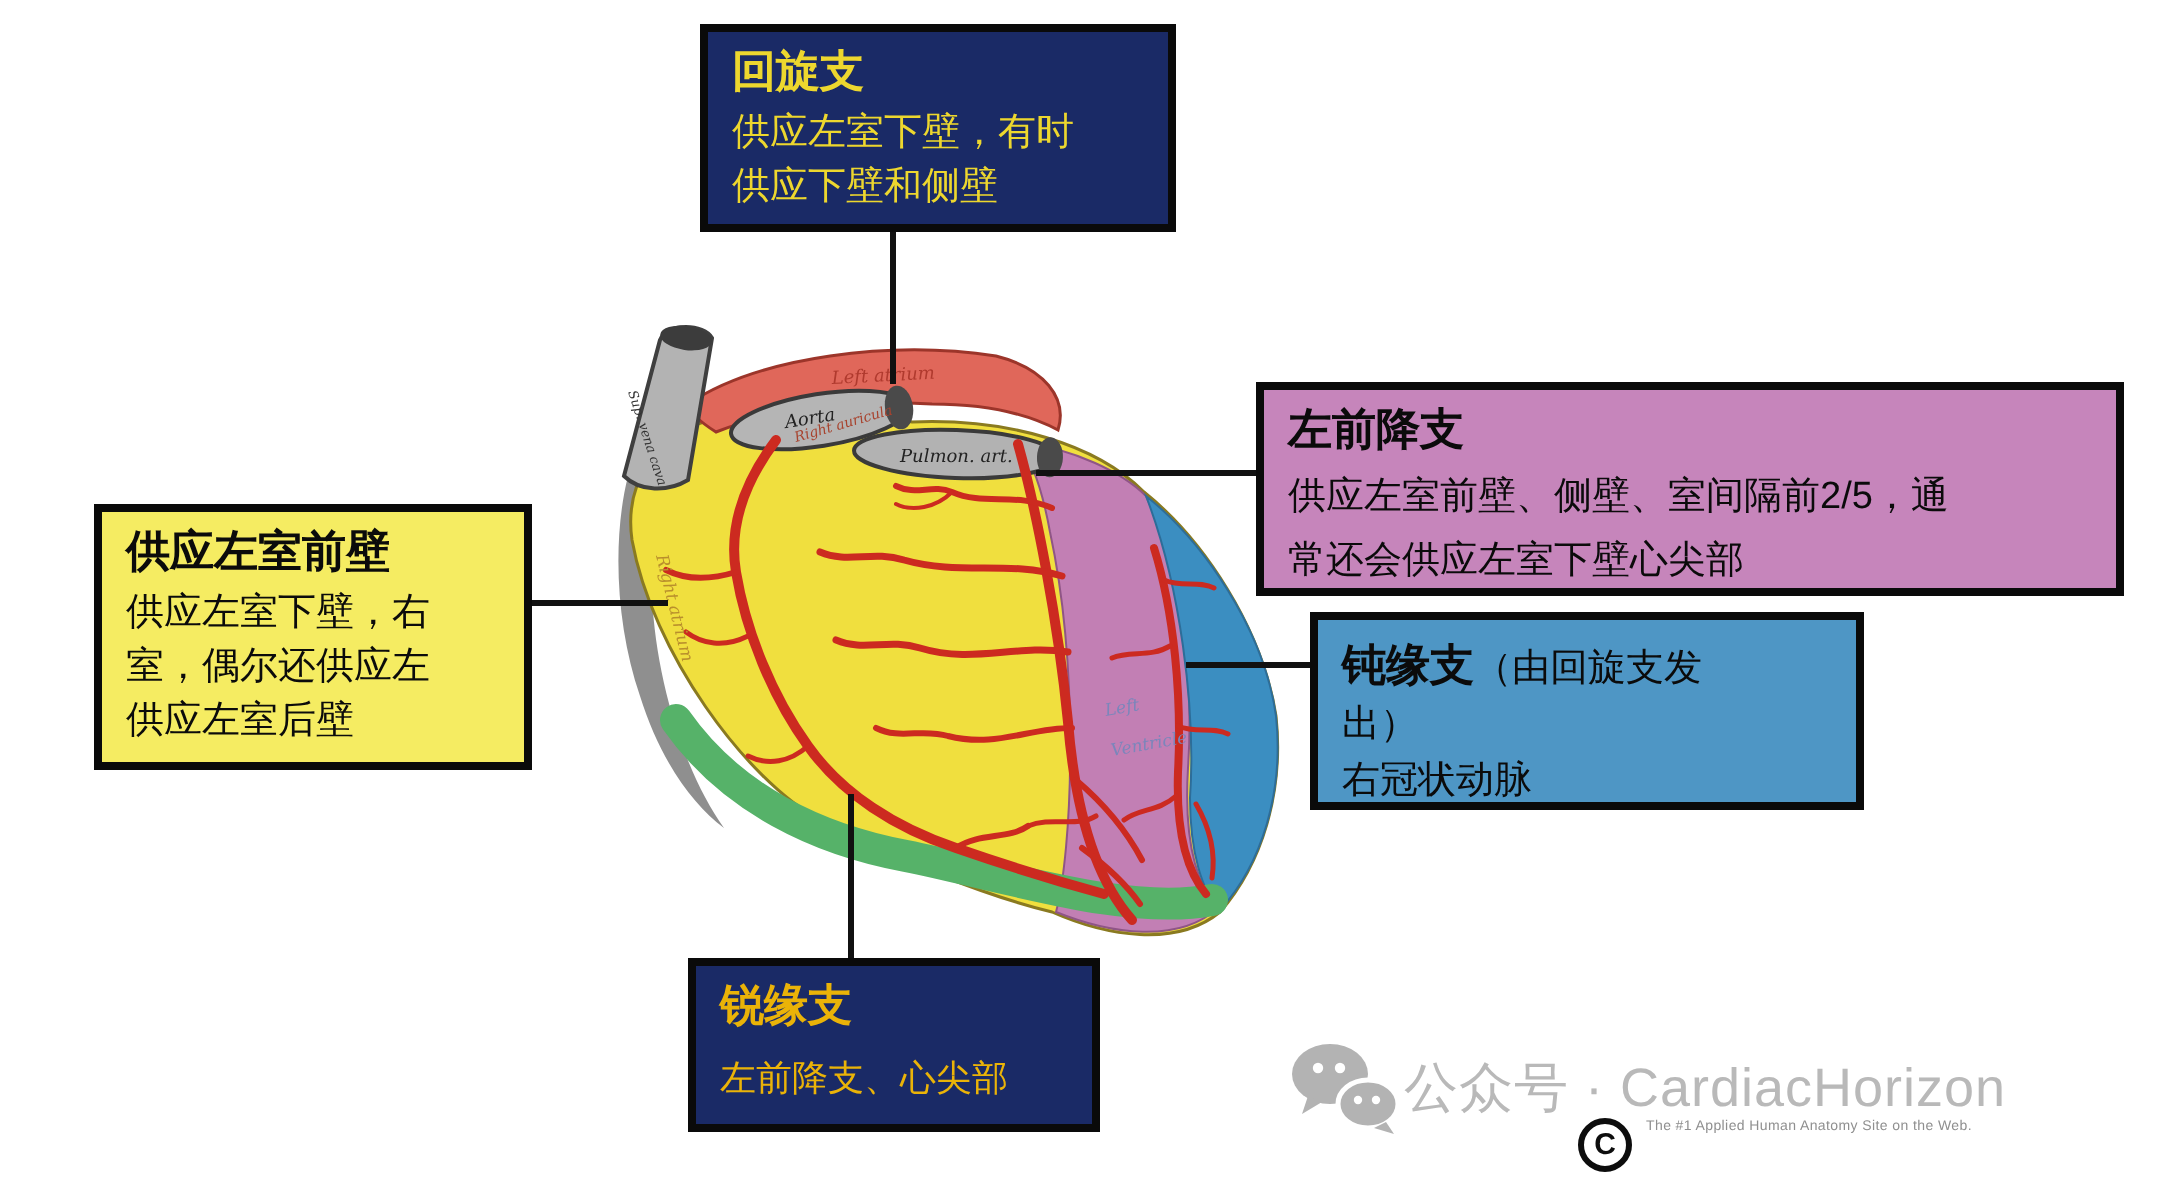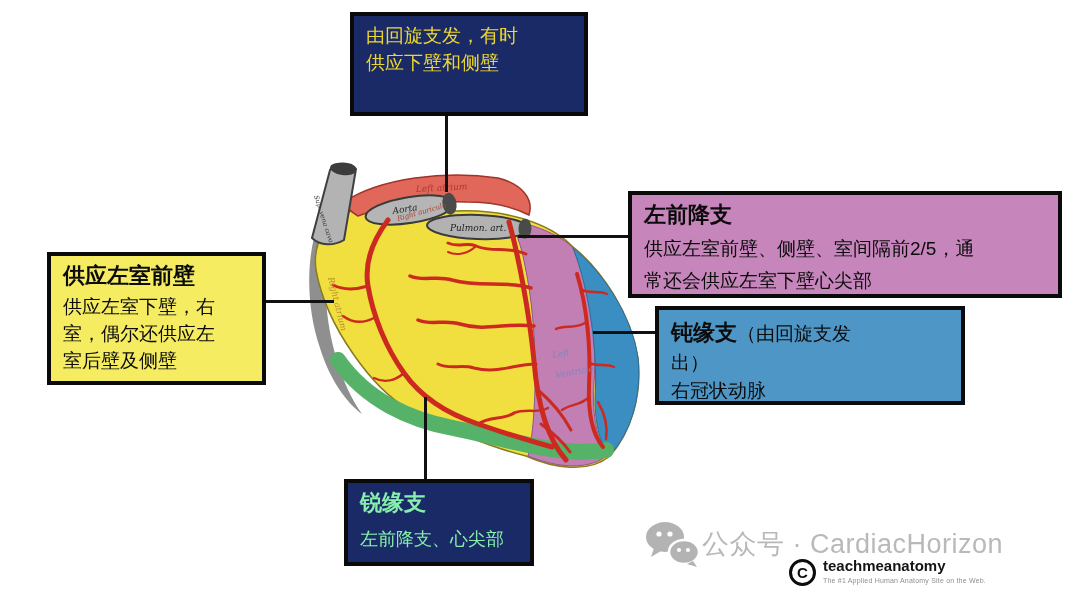--- a/index.html
+++ b/index.html
@@ -16,26 +16,26 @@
   .box .body{font-size:19px;line-height:1.42;white-space:pre-line;}
 
   .box.circumflex{left:350px;top:12px;width:238px;height:104px;background:var(--navy-box);}
   .box.circumflex .title,.box.circumflex .body{color:var(--title-yellow);}
 
   .box.rca{left:47px;top:252px;width:219px;height:133px;background:var(--yellow-box);color:#0b0b0b;}
 
   .box.lad{left:628px;top:191px;width:434px;height:107px;background:var(--pink-box);color:#0b0b0b;}
   .box.lad .body{line-height:1.65;}
 
-  .box.om{left:655px;top:306px;width:310px;height:99px;background:var(--blue-box);color:#0b0b0b;}
+  .box.om{left:655px;top:306px;width:277px;height:99px;background:var(--blue-box);color:#0b0b0b;}
   .box.om .inline-title{white-space:pre-line;font-size:19px;line-height:1.45;}
   .box.om .bt{font-weight:bold;font-size:22px;}
   .box.om .body{margin-top:2px;}
 
-  .box.am{left:344px;top:479px;width:190px;height:87px;background:var(--navy-box);color:#86efac;}
+  .box.am{left:344px;top:479px;width:206px;height:87px;background:var(--navy-box);color:#eab308;}
   .box.am .title{margin-bottom:11px;}
   .box.am .body{font-size:18px;}
 
   .cline{position:absolute;background:#111;}
   .cline.v{width:3px;} .cline.h{height:3px;}
   .l-circ{left:445px;top:114px;height:78px;}
   .l-rca{left:264px;top:300px;width:70px;}
   .l-lad{left:518px;top:235px;width:112px;}
   .l-om{left:593px;top:331px;width:64px;}
   .l-am{left:424px;top:397px;height:84px;}
@@ -124,29 +124,30 @@
     <text class="hl" x="258" y="220" transform="rotate(-10 258 220)" font-size="8.5" fill="#7b86bb">Ventricle</text>
   </svg>
 
   <div class="cline v l-circ"></div>
   <div class="cline h l-rca"></div>
   <div class="cline h l-lad"></div>
   <div class="cline h l-om"></div>
   <div class="cline v l-am"></div>
 
   <div class="box circumflex">
-    <div class="body">由回旋支发，有时
+    <div class="title">回旋支</div>
+    <div class="body">供应左室下壁，有时
 供应下壁和侧壁</div>
   </div>
 
   <div class="box rca">
     <div class="title">供应左室前壁</div>
     <div class="body">供应左室下壁，右
 室，偶尔还供应左
-室后壁及侧壁</div>
+供应左室后壁</div>
   </div>
 
   <div class="box lad">
     <div class="title">左前降支</div>
     <div class="body">供应左室前壁、侧壁、室间隔前2/5，通
 常还会供应左室下壁心尖部</div>
   </div>
 
   <div class="box om">
     <div class="inline-title"><span class="bt">钝缘支</span><span>（由回旋支发
@@ -169,18 +170,17 @@
       <path d="M49,40 L53,46 L43,43 Z" fill="#b3b3b3"></path>
       <circle cx="35" cy="29" r="2.1" fill="#fff"></circle>
       <circle cx="44" cy="29" r="2.1" fill="#fff"></circle>
     </svg>
     <span class="wm-text">公众号 · CardiacHorizon</span>
   </div>
 
   <div id="tma-logo">
     <div class="c-icon">C</div>
     <div>
-      <div class="tma-name">teachmeanatomy</div>
       <div class="tma-tag">The #1 Applied Human Anatomy Site on the Web.</div>
     </div>
   </div>
 
 </div>
 
 </body></html>

